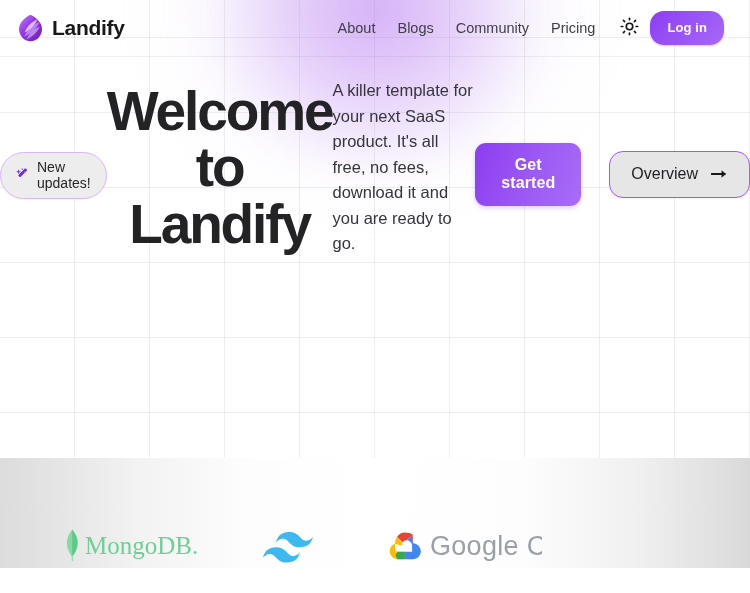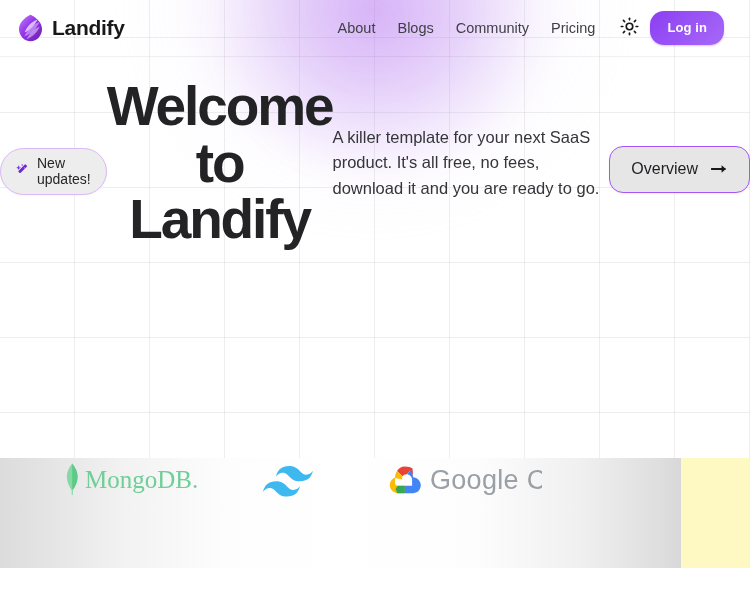--- a/index.html
+++ b/index.html
@@ -122,25 +122,25 @@
     padding:13px 21px 14px; border-radius:14px; cursor:pointer;
     background:#e6e6e6;
     border:1.5px solid #a855f7;
     display:inline-flex; align-items:center; gap:13px;
     box-shadow:0 1px 2px rgba(0,0,0,0.05);
   }
   .arrow-icon { width:17px; height:12px; display:block; }
 
   
   .logos-band {
-    position:absolute; left:0; top:458px; width:681px; height:110px;
+    position:absolute; left:0; top:458px; width:750px; height:110px;
     background:linear-gradient(to right,
         #dcdcdc 0%, #e4e4e4 7%, #f2f2f2 18%, #fdfdfd 33%,
         #ffffff 50%, #fdfdfd 70%, #f0f0f0 85%, #dedede 97%, #d8d8d8 100%);
-    display:flex; align-items:flex-start; overflow:hidden;text-decoration:underline;
+    display:flex; align-items:flex-end; overflow:hidden;text-decoration:underline;
   }
   .logos-track {
     display:flex; align-items:center; gap:56px; padding-left:60px;
     white-space:nowrap;
   }
   .logo-item { display:flex; align-items:center; flex:0 0 auto; }
   .logo-svg { display:block; }
 
   .band-bottom {
     position:absolute; left:0; top:568px; width:750px; height:25px; background:#ffffff;
@@ -217,20 +217,21 @@
         </svg>
       </span>
       <span>New updates!</span>
     </div>
 
     <h1 class="headline">Welcome to Landify</h1>
 
     <p class="subtitle">A killer template for your next SaaS product. It's all free, no fees, download it and you are ready to go.</p>
 
     <div class="cta-row">
+      <button class="btn-primary">Get started</button>
       <button class="btn-secondary">
         <span>Overview</span>
         <span>
           <svg class="arrow-icon" viewBox="0 0 20 12" xmlns="http://www.w3.org/2000/svg">
             <path d="M0.8 6 H16.2" stroke="#18181b" stroke-width="2.1" stroke-linecap="round"></path>
             <path d="M12.4 1.6 L17.6 6 L12.4 10.4 Z" fill="#18181b"></path>
           </svg>
         </span>
       </button>
     </div>

